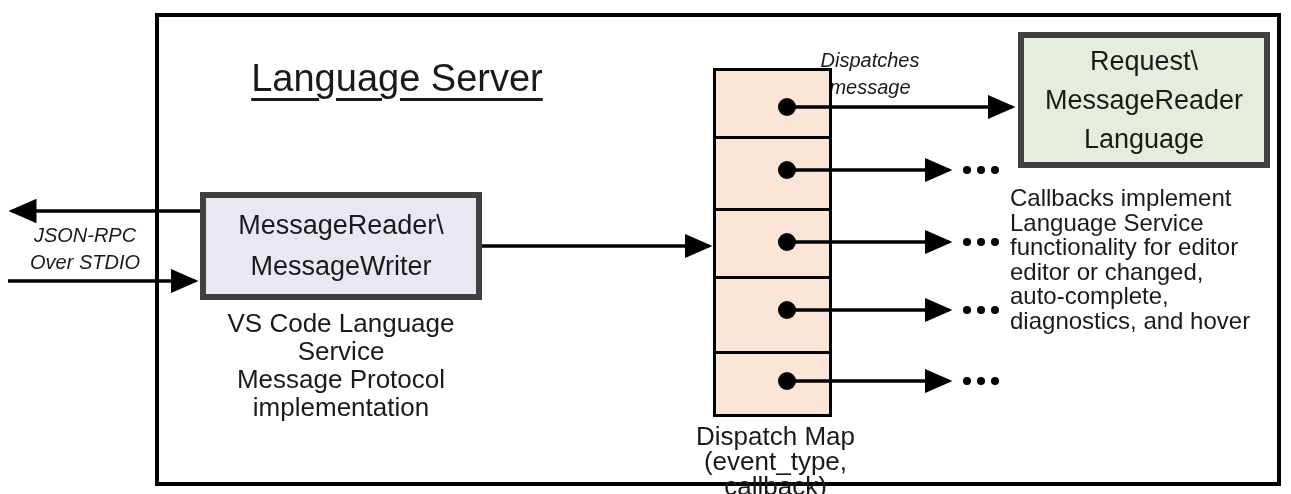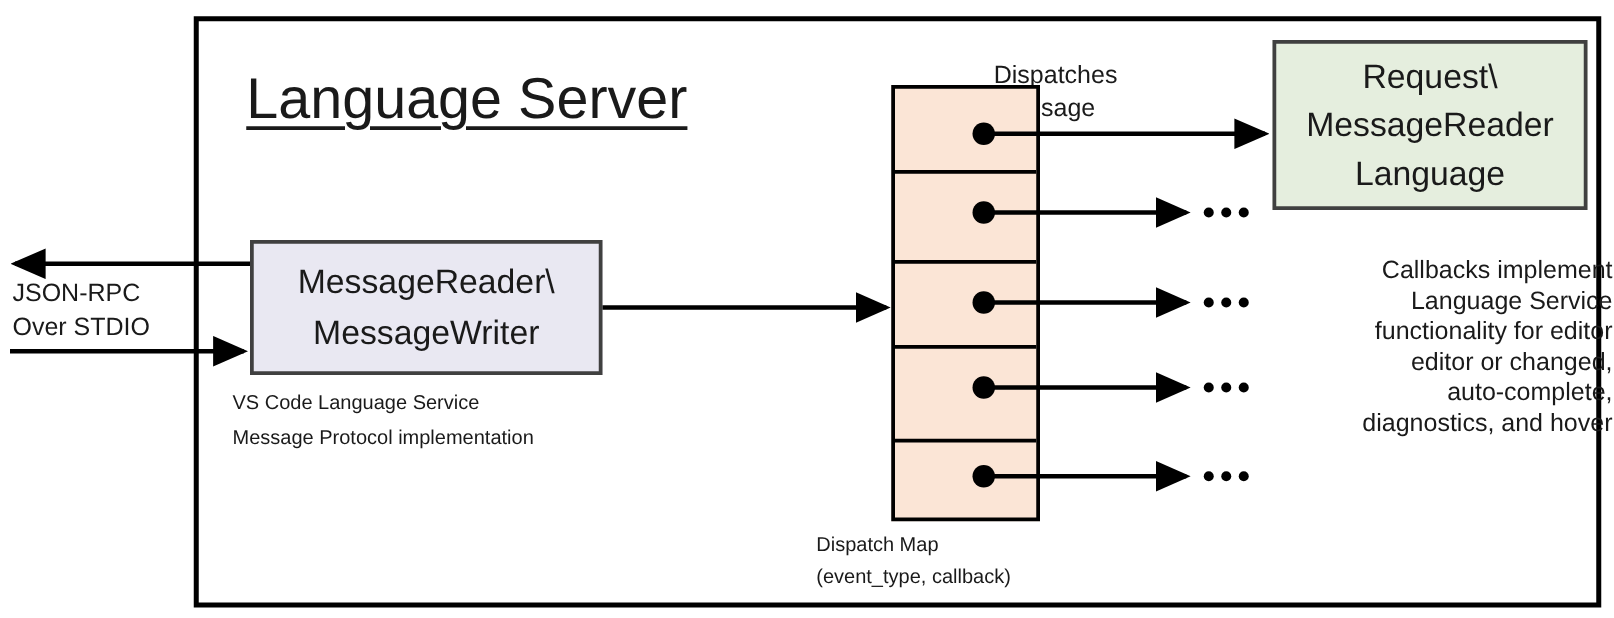--- a/index.html
+++ b/index.html
@@ -6,45 +6,45 @@
   .canvas{
     position:relative;width:1291px;height:494px;background:#ffffff;
     font-family:"Liberation Sans", sans-serif;color:#1a1a1a;overflow:hidden;
   }
   .abs{position:absolute;}
   .outer-box{
     left:155px;top:13px;width:1126px;height:473px;
     border:4px solid #000;box-sizing:border-box;background:#fff;
   }
   .title{
-    left:197px;top:55px;width:400px;text-align:left;
-    font-size:46px;line-height:46px;
+    left:197px;top:55px;width:400px;text-align:center;
+    font-size:38px;line-height:46px;
     text-decoration:underline;text-decoration-thickness:3px;text-underline-offset:7px;
   }
   .node{
-    box-sizing:border-box;border:3px solid #404040;
+    box-sizing:border-box;border:6px solid #404040;
     display:flex;flex-direction:column;align-items:center;justify-content:center;
     text-align:center;
   }
   .reader-box{
     left:200px;top:192px;width:282px;height:108px;
     background:var(--lav);font-size:27px;line-height:41px;
   }
   .callback-box{
     left:1018px;top:32px;width:252px;height:136px;
     background:var(--green);font-size:27px;line-height:39px;
   }
-  .caption{font-size:16px;line-height:28px;}
+  .caption{font-size:26px;line-height:28px;text-align:center;}
   .reader-caption{left:186px;top:309px;width:310px;}
   .dispatch-caption{left:653px;top:424px;width:245px;line-height:25px;}
   .note{
-    left:1010px;top:204px;width:280px;text-align:right;
-    font-size:20px;line-height:24.5px;
+    left:1010px;top:186px;width:280px;text-align:left;
+    font-size:24px;line-height:24.5px;
   }
-  .lbl{font-size:20px;}
+  .lbl{font-style:italic;font-size:20px;text-align:center;}
   .stdio-lbl{left:10px;top:222px;width:150px;line-height:27px;}
   .lookup-lbl{left:505px;top:159px;width:200px;line-height:28px;}
   .dispatches-lbl{left:795px;top:47px;width:150px;line-height:27px;}
   .dispatch-map{
     left:713px;top:68px;width:119px;height:349px;
     background:var(--peach);border:3px solid #000;box-sizing:border-box;
   }
   .divider{position:absolute;left:0;width:113px;height:3px;background:#000;}
   .overlay{position:absolute;left:0;top:0;width:1291px;height:494px;pointer-events:none;}
   .canvas{--lav:#E9E8F2;--green:#E5EEDE;--peach:#FBE5D6;}

